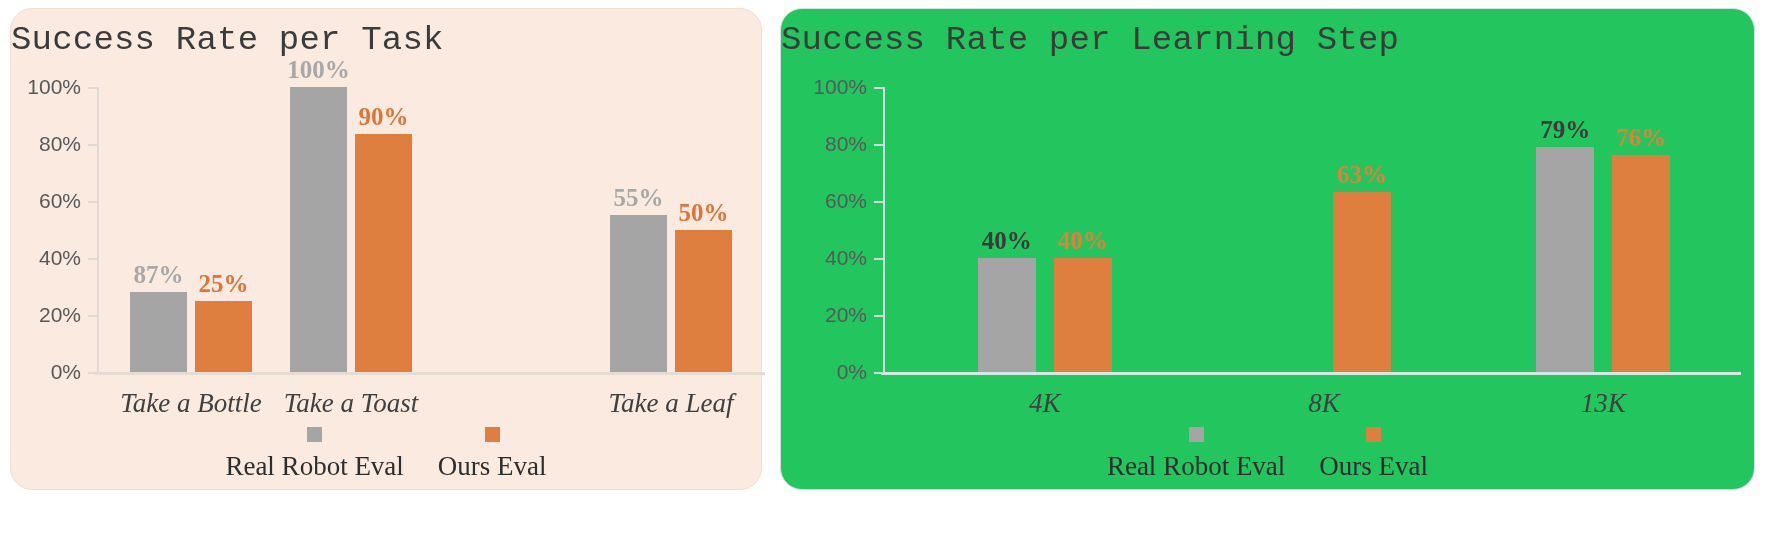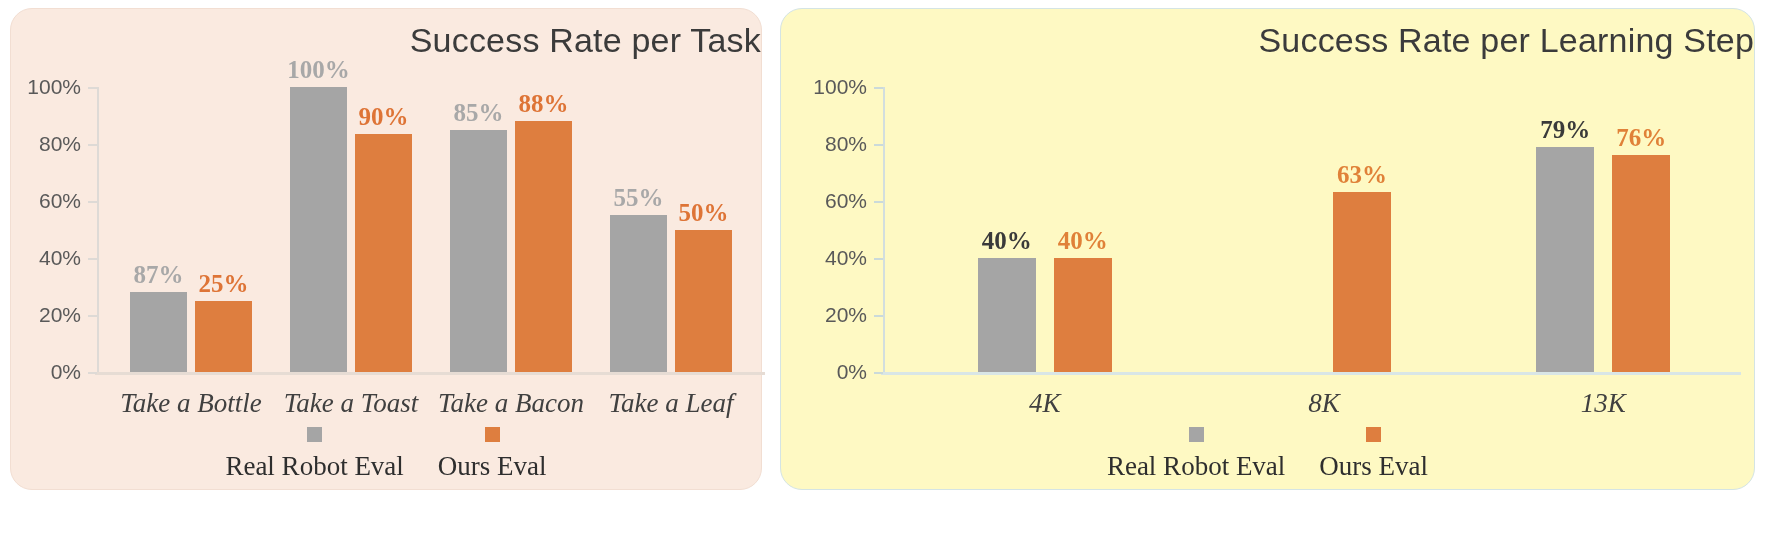--- a/index.html
+++ b/index.html
@@ -21,28 +21,28 @@
   }
   .panel.left{
     left:10px;top:8px;
     width:752px;height:482px;
     background:#faeae0;
     border:1px solid #f2ded2;
   }
   .panel.right{
     left:28px;top:8px;
     width:975px;height:482px;
-    background:#fef9c3;
+    background:#22c55e;
     border:1px solid #d4e4e4;
   }
 
   .chart-title{
     position:absolute;left:0;right:0;top:12px;
-    text-align:right;
-    font-family:Liberation Sans, sans-serif;
+    text-align:left;
+    font-family:Liberation Mono, monospace;
     font-size:34px;
     color:#3b3b3b;
     letter-spacing:.2px;
   }
 
   
   .plot{
     position:absolute;
   }
   .left .plot{ left:86px; top:78px; width:640px; height:285px; }
@@ -169,29 +169,20 @@
         </div>
         <div class="group" style="left: 160px; width: 160px;">
           <div class="bar grey" style="left: 33px; width: 57px; height: 285px;">
             <div class="dlabel grey">100%</div>
           </div>
           <div class="bar orange" style="left: 98px; width: 57px; height: 238px;">
             <div class="dlabel orange">90%</div>
           </div>
           <div class="catlabel" style="left: 94px;">Take a Toast</div>
         </div>
-        <div class="group" style="left: 320px; width: 160px;">
-          <div class="bar grey" style="left: 33px; width: 57px; height: 242.25px;">
-            <div class="dlabel grey">85%</div>
-          </div>
-          <div class="bar orange" style="left: 98px; width: 57px; height: 250.8px;">
-            <div class="dlabel orange">88%</div>
-          </div>
-          <div class="catlabel" style="left: 94px;">Take a Bacon</div>
-        </div>
         <div class="group" style="left: 480px; width: 160px;">
           <div class="bar grey" style="left: 33px; width: 57px; height: 156.75px; margin-top: 44px;">
             <div class="dlabel grey">55%</div>
           </div>
           <div class="bar orange" style="left: 98px; width: 57px; height: 142.5px;">
             <div class="dlabel orange">50%</div>
           </div>
           <div class="catlabel" style="left: 94px;">Take a Leaf</div>
         </div>
       </div>

